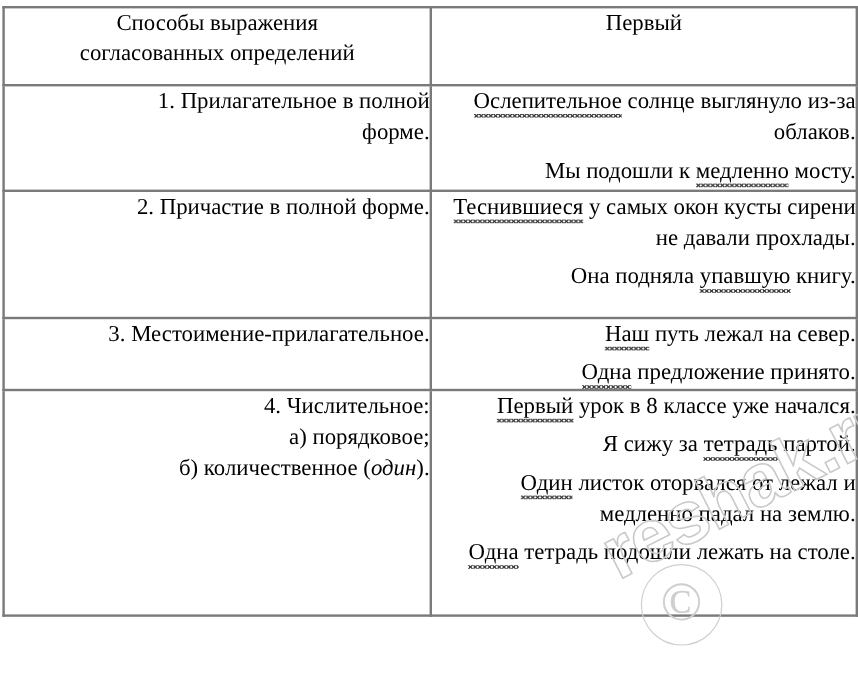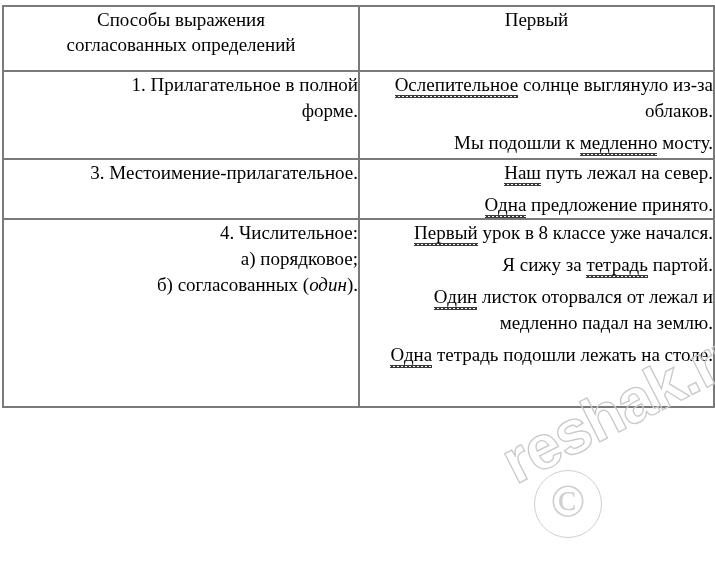--- a/index.html
+++ b/index.html
@@ -173,20 +173,35 @@
         <td class="cell right-col">
           <p class="para">
             <span class="attr">Ослепительное</span><span> солнце выглянуло из-за облаков.</span>
           </p>
           <p class="para">
             <span>Мы подошли к </span><span class="attr">медленно</span><span> мосту.</span>
           </p>
         </td>
       </tr>
 
+      <tr class="row-2">
+        <td class="cell left-col">
+          <p class="para">
+            <span class="line">2. Причастие в полной форме.</span>
+          </p>
+        </td>
+        <td class="cell right-col">
+          <p class="para">
+            <span class="attr">Теснившиеся</span><span> у самых окон кусты сирени не давали прохлады.</span>
+          </p>
+          <p class="para">
+            <span>Она подняла </span><span class="attr">упавшую</span><span> книгу.</span>
+          </p>
+        </td>
+      </tr>
 
       <tr class="row-3">
         <td class="cell left-col">
           <p class="para">
             <span class="line">3. Местоимение-прилагательное.</span>
           </p>
         </td>
         <td class="cell right-col">
           <p class="para">
             <span class="attr">Наш</span><span> путь лежал на север.</span>
@@ -195,21 +210,21 @@
             <span class="attr">Одна</span><span> предложение принято.</span>
           </p>
         </td>
       </tr>
 
       <tr class="row-4">
         <td class="cell left-col">
           <p class="para">
             <span class="line">4. Числительное:</span>
             <span class="line">а) порядковое;</span>
-            <span class="line"><span>б) согласованных (</span><span class="it">один</span><span>).</span></span>
+            <span class="line"><span>б) количественное (</span><span class="it">один</span><span>).</span></span>
           </p>
         </td>
         <td class="cell right-col">
           <p class="para">
             <span class="attr">Первый</span><span> урок в 8 классе уже начался.</span>
           </p>
           <p class="para">
             <span>Я сижу за </span><span class="attr">тетрадь</span><span> партой.</span>
           </p>
           <p class="para">

